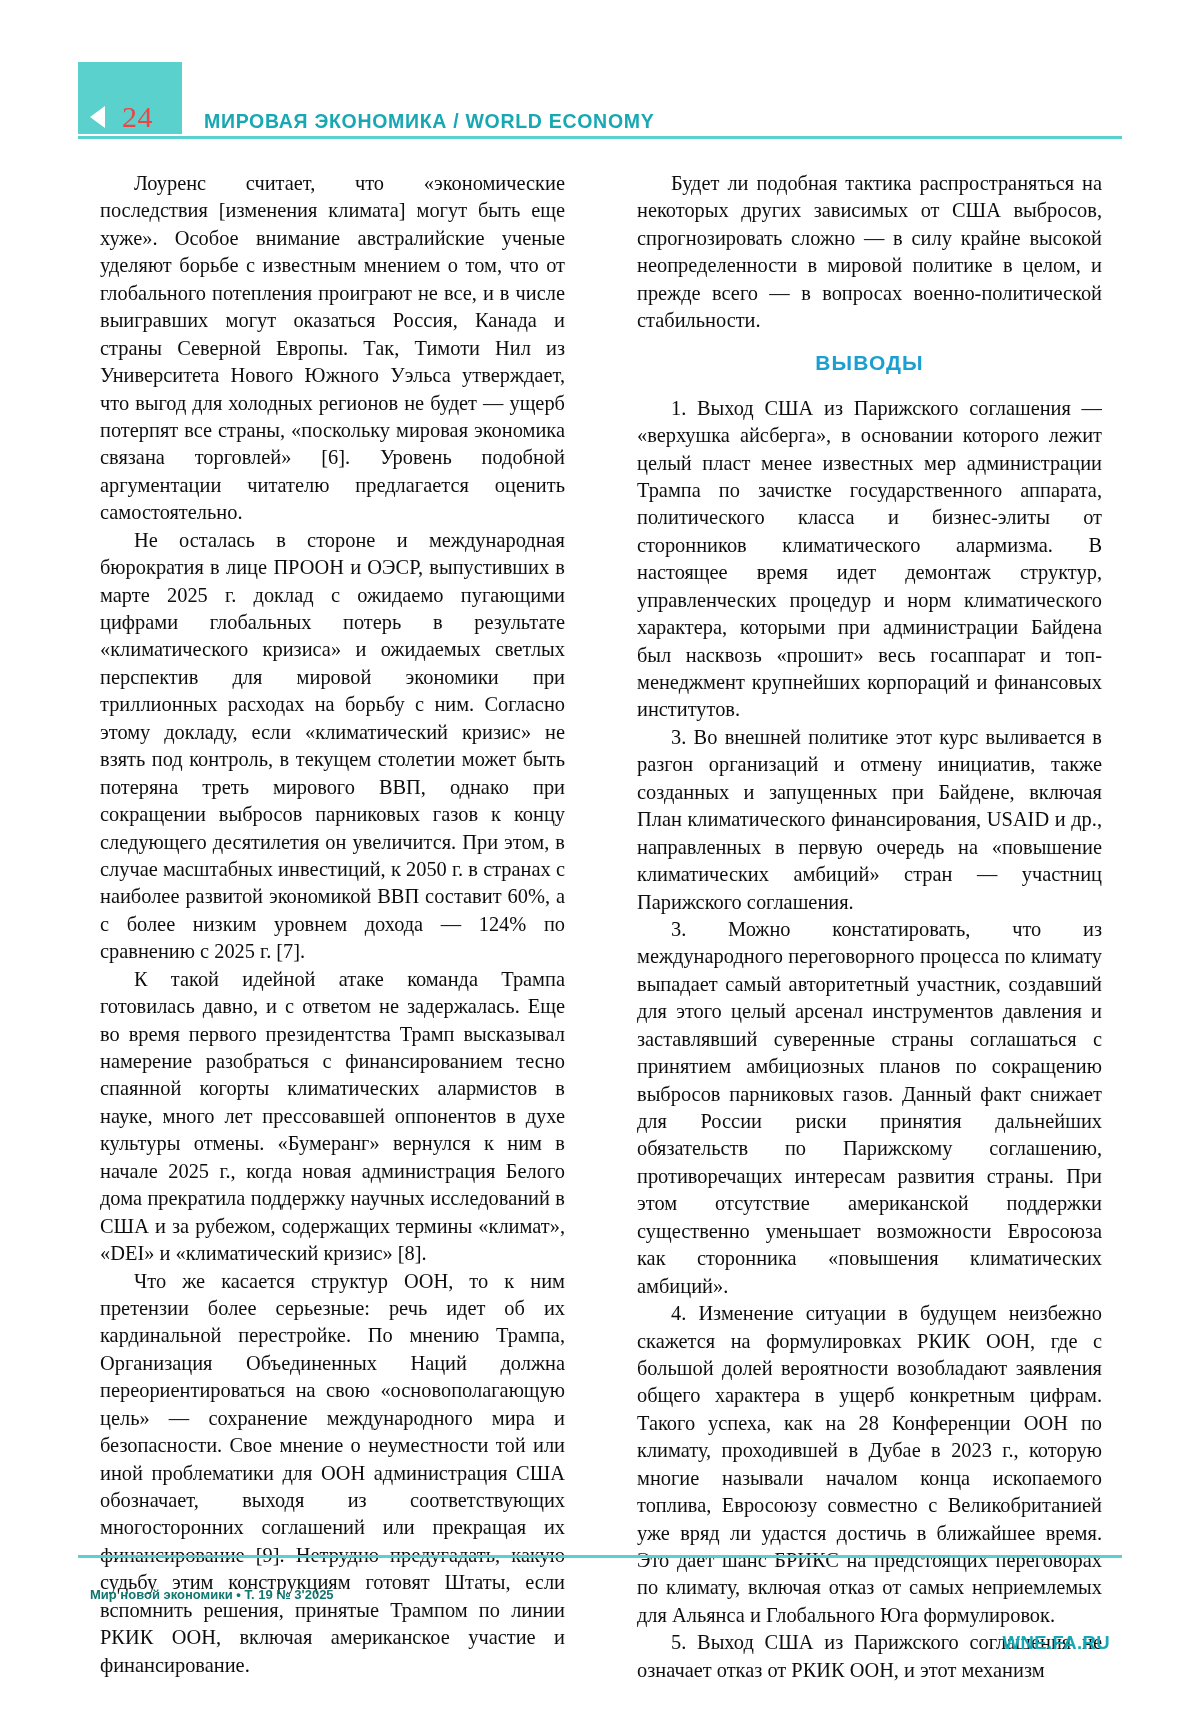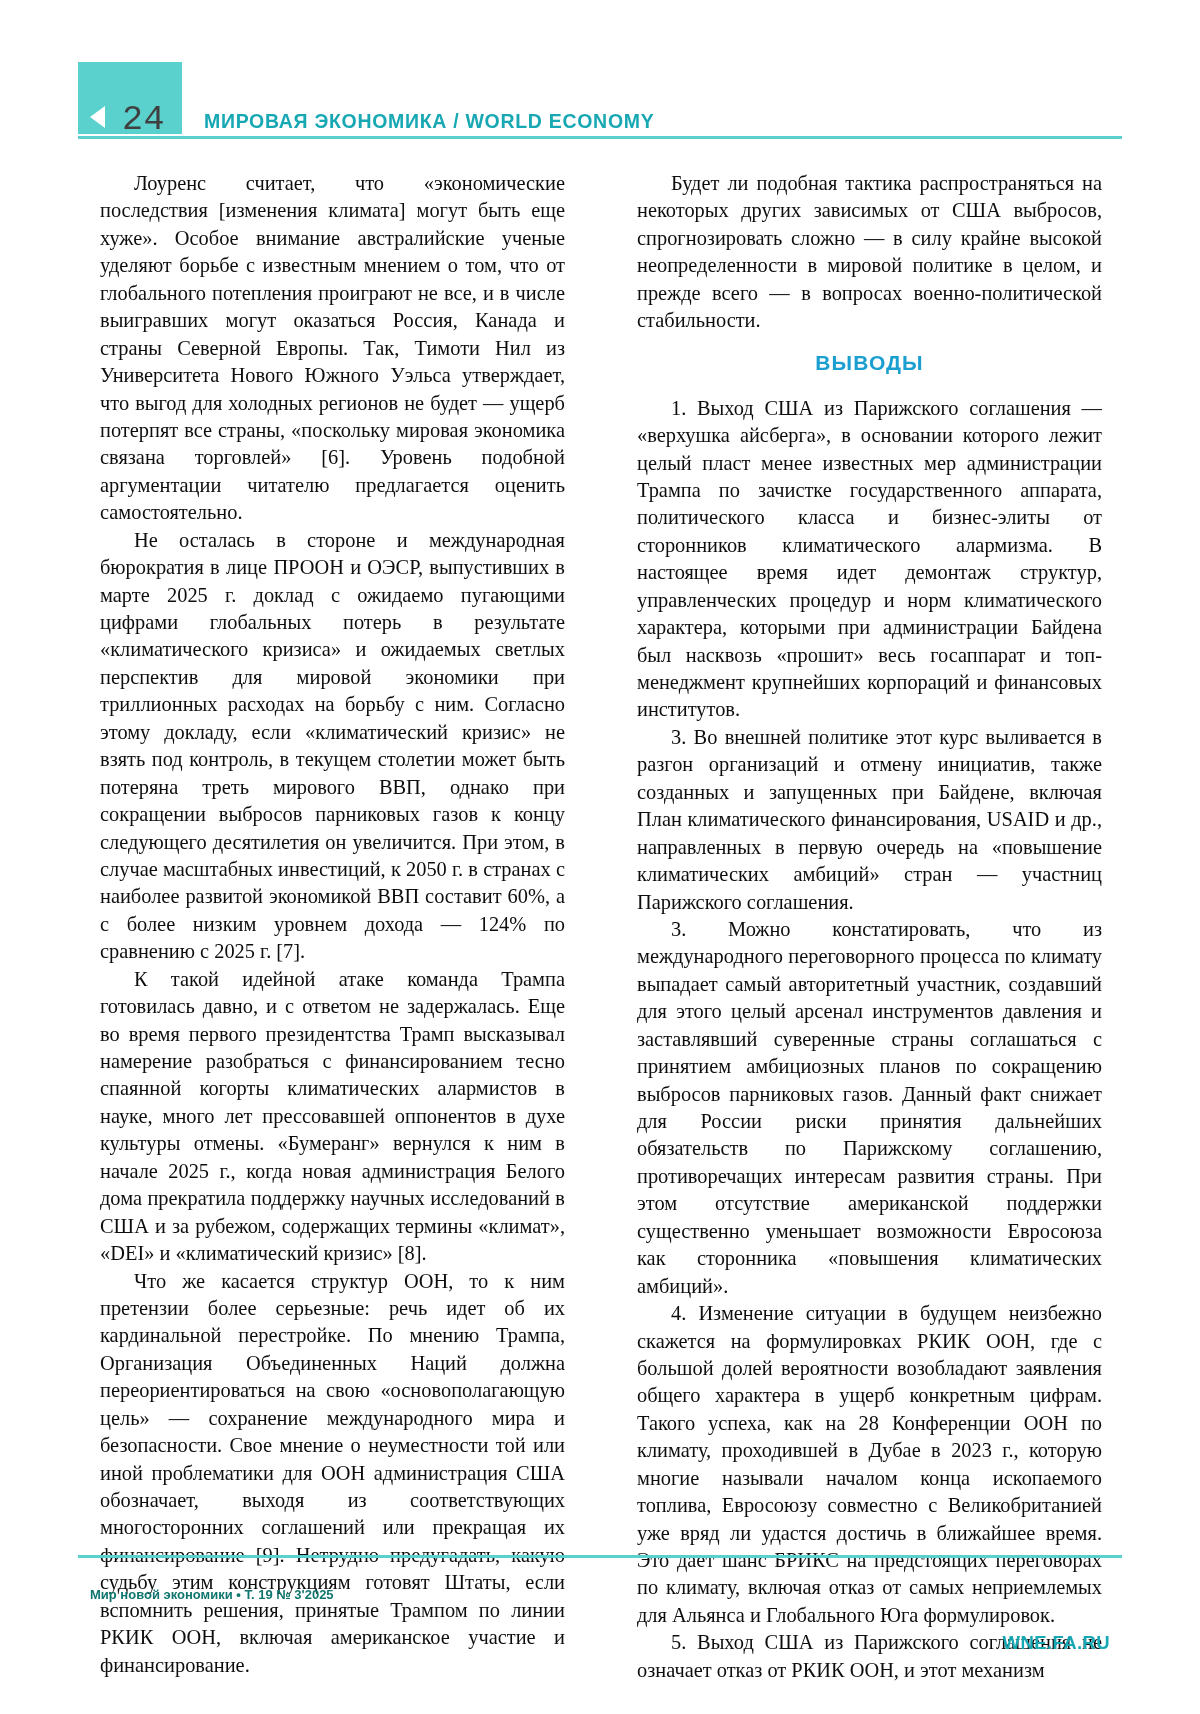--- a/index.html
+++ b/index.html
@@ -42,24 +42,24 @@
     width: 0;
     height: 0;
     border-top: 11px solid transparent;
     border-bottom: 11px solid transparent;
     border-right: 15px solid #ffffff;
   }
   .page-number {
     position: absolute;
     left: 44px;
     top: 38px;
-    font-family: Liberation Mono, monospace;
-    font-size: 35px;
+    font-family: Liberation Serif, serif;
+    font-size: 30px;
     font-weight: 400;
-    color: #404040;
+    color: #ef4444;
     letter-spacing: 0.5px;
   }
   .section-title {
     position: absolute;
     left: 126px;
     top: 48px;
     font-family: "Liberation Sans", sans-serif;
     font-size: 19.5px;
     font-weight: bold;
     color: #17a8b4;

